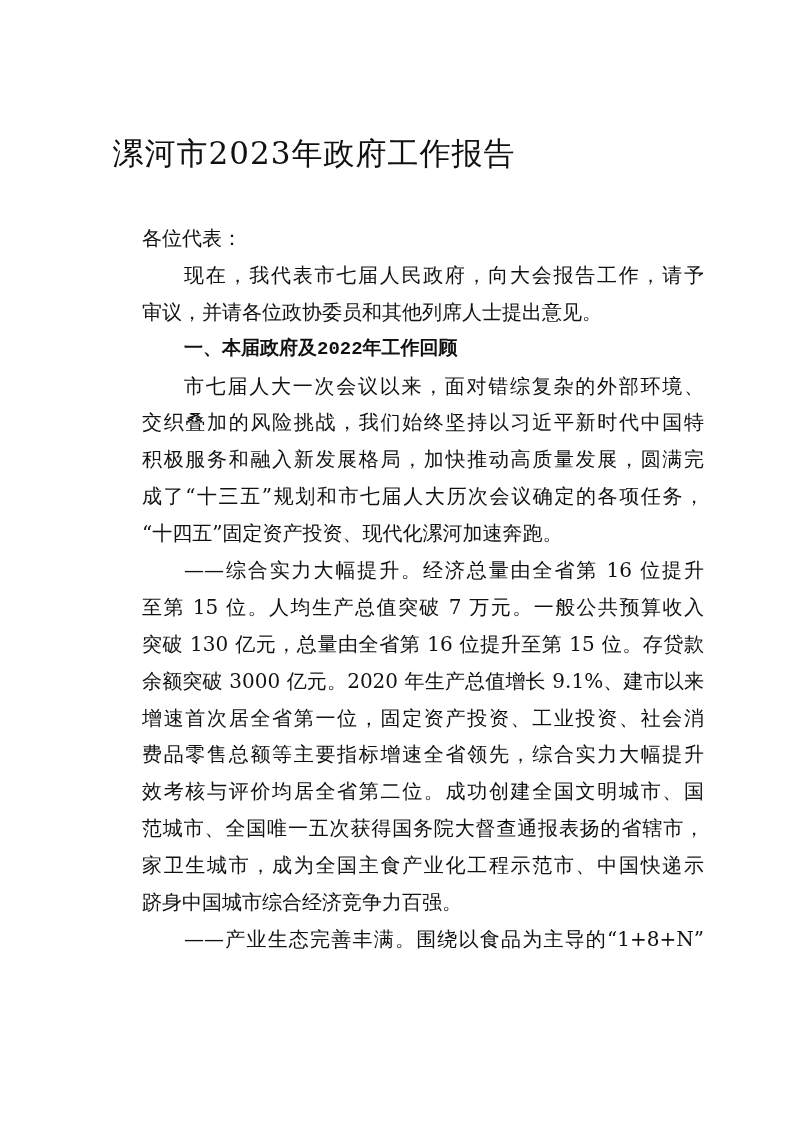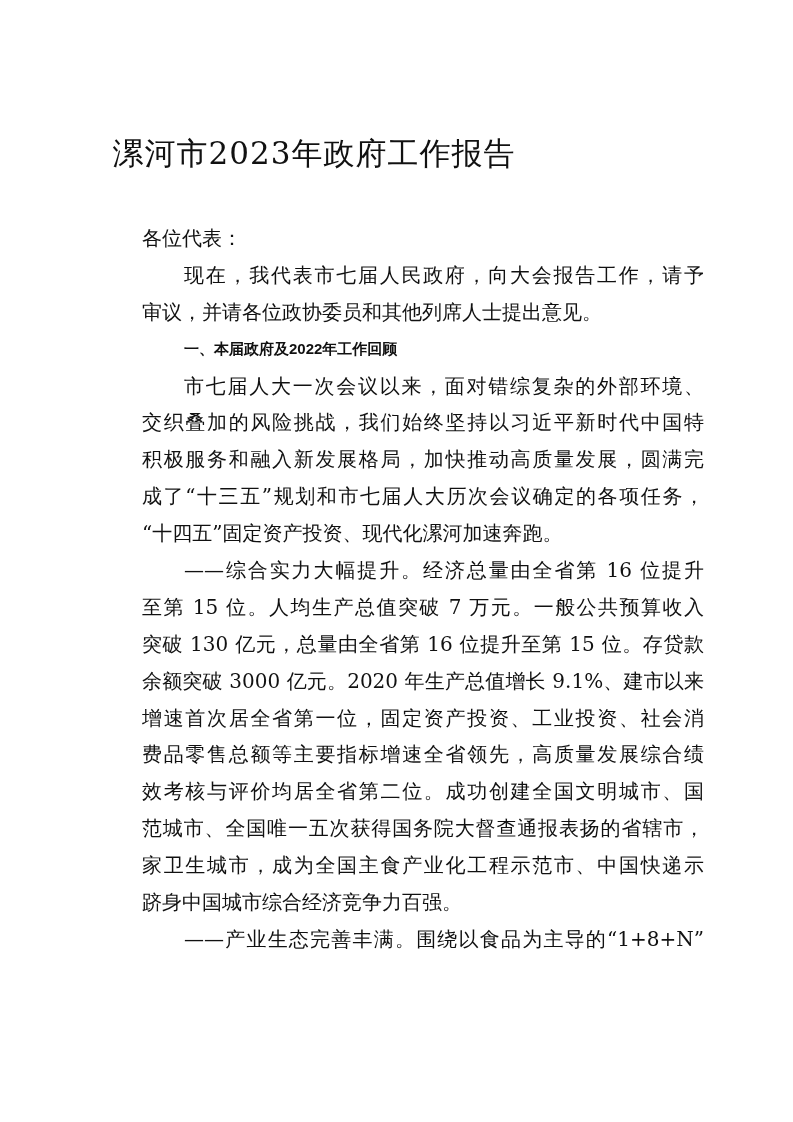--- a/index.html
+++ b/index.html
@@ -6,21 +6,21 @@
   body { width: 793px; height: 1122px; position: relative; overflow: hidden;
          font-family: "DejaVu Serif", "Liberation Serif", serif; color: #111; }
   .page { position: absolute; left: 0; top: 0; width: 793px; height: 1122px; background: #fff; }
   .title { position: absolute; top: 133px; left: 0; width: 628px; text-align: center;
            font-size: 31px; letter-spacing: 1px; font-family: "DejaVu Serif", "Liberation Serif", serif; color: #111; }
   .body { position: absolute; left: 126px; top: 220px; width: 562px; margin-left: 16px; }
   .line { height: 36.9px; line-height: 36.9px; font-size: 20px; white-space: nowrap;
           text-align: justify; text-align-last: justify; overflow: hidden; }
   .line.last { text-align-last: left; }
   .line.indent { padding-left: 42px; }
-  .line.heading { font-family: Liberation Sans, sans-serif; font-weight: bold; font-size: 15px; text-align-last: left; }
+  .line.heading { font-family: Liberation Mono, monospace; font-weight: bold; font-size: 19px; text-align-last: left; }
 </style>
 </head>
 <body>
 
 <div class="page">
   <div class="title">漯河市2023年政府工作报告</div>
   <div class="body">
     <div class="line last">各位代表：</div>
     <div class="line indent">现在，我代表市七届人民政府，向大会报告工作，请予</div>
     <div class="line last">审议，并请各位政协委员和其他列席人士提出意见。</div>
@@ -28,20 +28,20 @@
     <div class="line indent">市七届人大一次会议以来，面对错综复杂的外部环境、</div>
     <div class="line">交织叠加的风险挑战，我们始终坚持以习近平新时代中国特</div>
     <div class="line">积极服务和融入新发展格局，加快推动高质量发展，圆满完</div>
     <div class="line">成了“十三五”规划和市七届人大历次会议确定的各项任务，</div>
     <div class="line last">“十四五”固定资产投资、现代化漯河加速奔跑。</div>
     <div class="line indent">——综合实力大幅提升。经济总量由全省第 16 位提升</div>
     <div class="line">至第 15 位。人均生产总值突破 7 万元。一般公共预算收入</div>
     <div class="line">突破 130 亿元，总量由全省第 16 位提升至第 15 位。存贷款</div>
     <div class="line">余额突破 3000 亿元。2020 年生产总值增长 9.1%、建市以来</div>
     <div class="line">增速首次居全省第一位，固定资产投资、工业投资、社会消</div>
-    <div class="line">费品零售总额等主要指标增速全省领先，高质量发展综合绩</div>
+    <div class="line">费品零售总额等主要指标增速全省领先，综合实力大幅提升</div>
     <div class="line">效考核与评价均居全省第二位。成功创建全国文明城市、国</div>
     <div class="line">范城市、全国唯一五次获得国务院大督查通报表扬的省辖市，</div>
     <div class="line">家卫生城市，成为全国主食产业化工程示范市、中国快递示</div>
     <div class="line last">跻身中国城市综合经济竞争力百强。</div>
     <div class="line indent">——产业生态完善丰满。围绕以食品为主导的“1+8+N”</div>
   </div>
 </div>
 
 </body></html>

